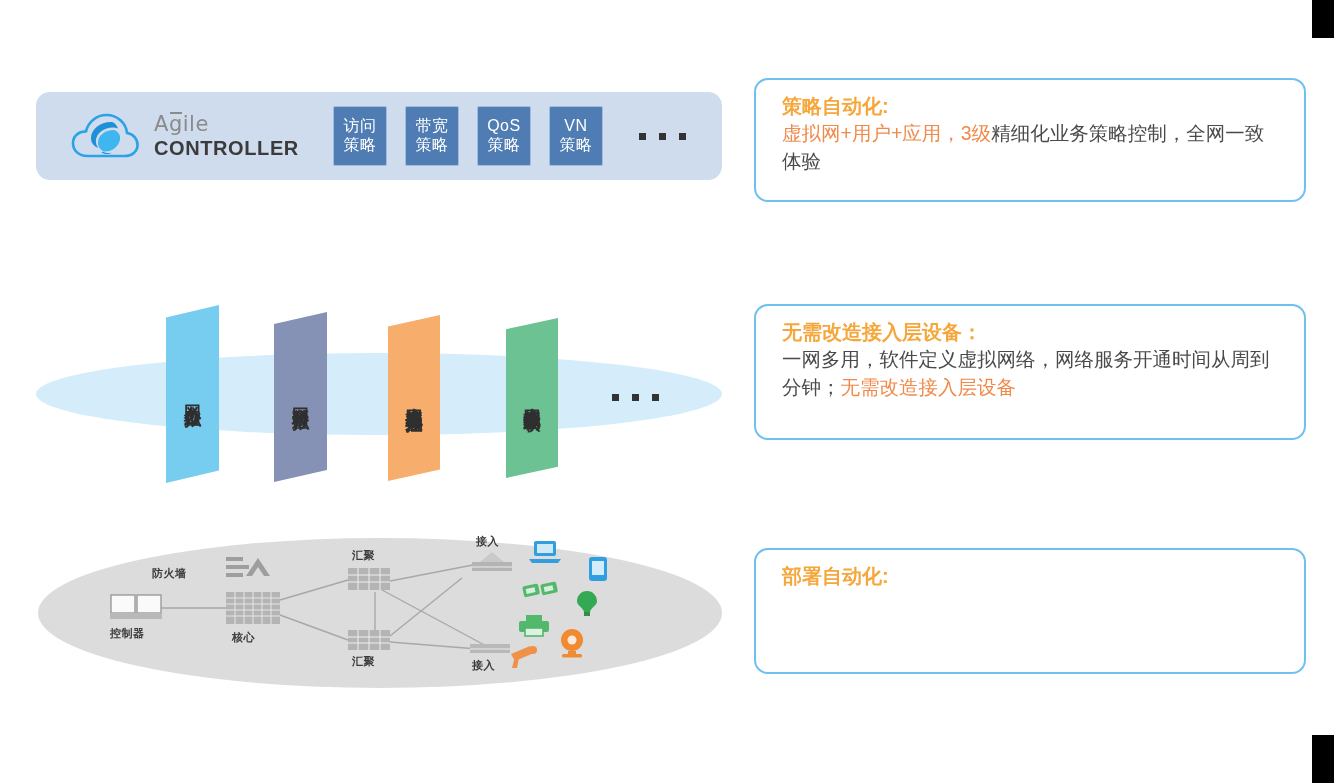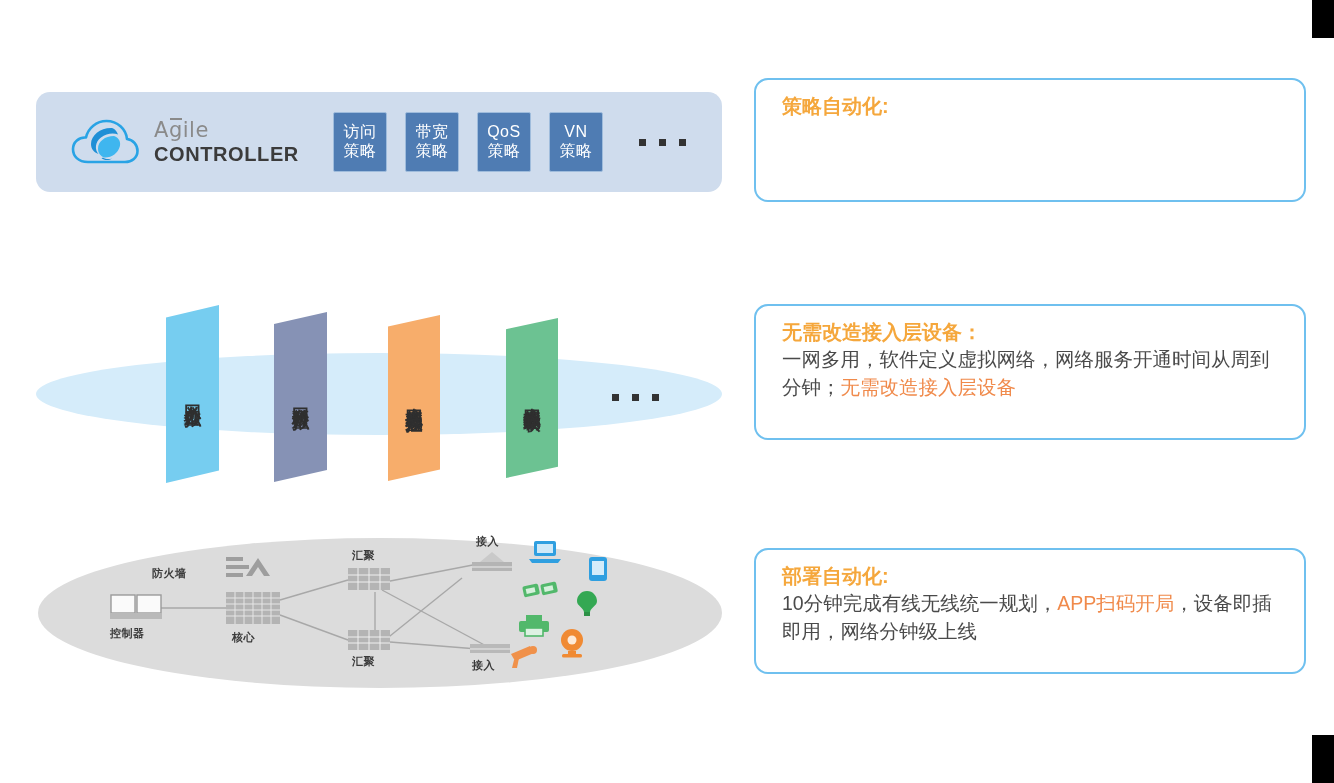--- a/index.html
+++ b/index.html
@@ -9,21 +9,21 @@
     -webkit-font-smoothing:antialiased;
   }
 
   
   .edge-strip{position:absolute;background:#000;}
   #edge-top{right:0;top:0;width:22px;height:38px;}
   #edge-bottom{right:0;bottom:0;width:22px;height:48px;}
 
   
   #controller-bar{
-    position:absolute;left:36px;top:92px;width:686px;height:100px;
+    position:absolute;left:36px;top:92px;width:686px;height:88px;
     background:#cfdced;border-radius:14px;
     display:flex;align-items:center;
   }
   #logo-block{display:flex;align-items:center;margin-left:34px;}
   #cloud-icon{width:70px;height:52px;position:relative;flex:none;}
   #logo-text{margin-left:14px;line-height:1;}
   #logo-agile{
     font-size:21px;color:#8a8a8a;letter-spacing:.5px;
     font-family:"DejaVu Sans",sans-serif;
   }
@@ -334,23 +334,23 @@
     <svg width="32" height="26" viewBox="0 0 32 26">
       <path d="M5 10 L24 2 L28 9 L9 17 Z" fill="#f0914a"></path>
       <circle cx="27" cy="6" r="4" fill="#f0914a"></circle>
       <path d="M8 16 L13 14 L11 24 L6 24 Z" fill="#f0914a"></path>
     </svg>
   </div>
 </div>
 
 <div class="info-card" id="card-1">
   <div class="card-title">策略自动化:</div>
+  <div class="card-body"><span class="hl">虚拟网+用户+应用，3级</span><span>精细化业务策略控制，全网一致体验</span></div>
 </div>
 
 <div class="info-card" id="card-2">
   <div class="card-title">无需改造接入层设备：</div>
   <div class="card-body"><span>一网多用，软件定义虚拟网络，网络服务开通时间从周到分钟；</span><span class="hl">无需改造接入层设备</span></div>
 </div>
 
 <div class="info-card" id="card-3">
   <div class="card-title">部署自动化:</div>
-  <div class="card-body"><span>10分钟完成有线无线统一规划，</span><span class="hl">APP扫码开局</span><span>，设备即插即用，网络分钟级上线</span></div>
 </div>
 
 </body></html>

